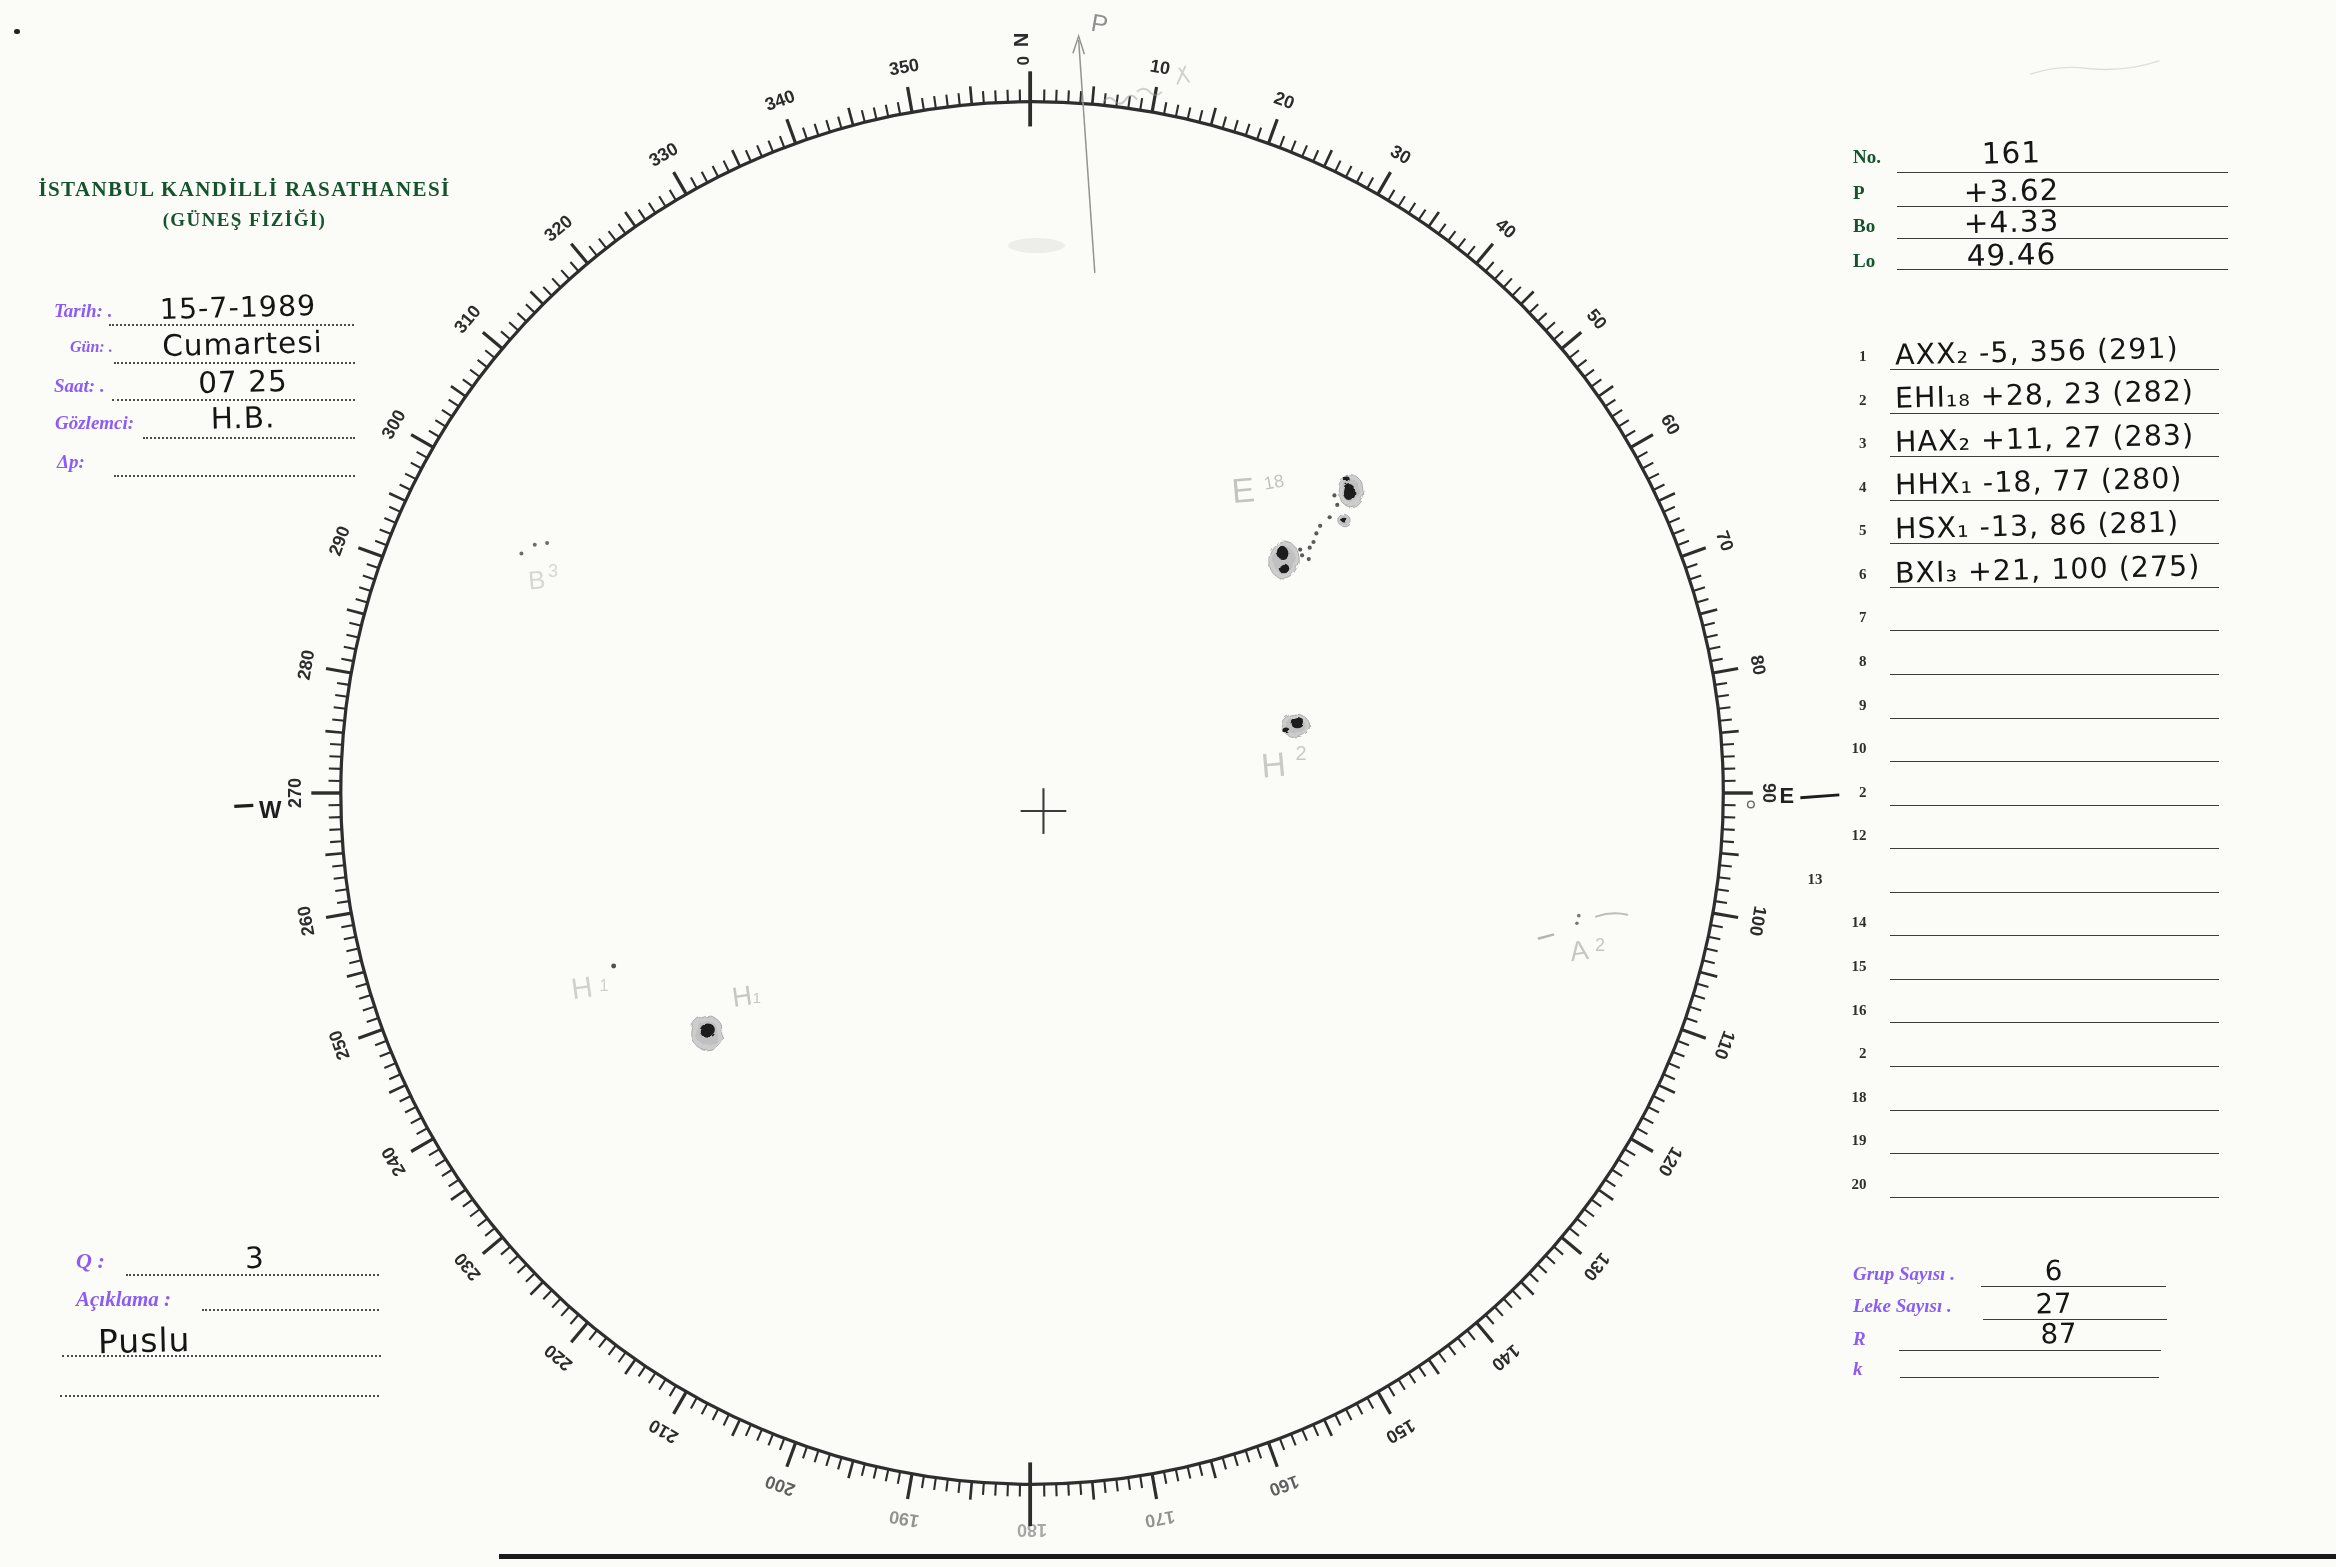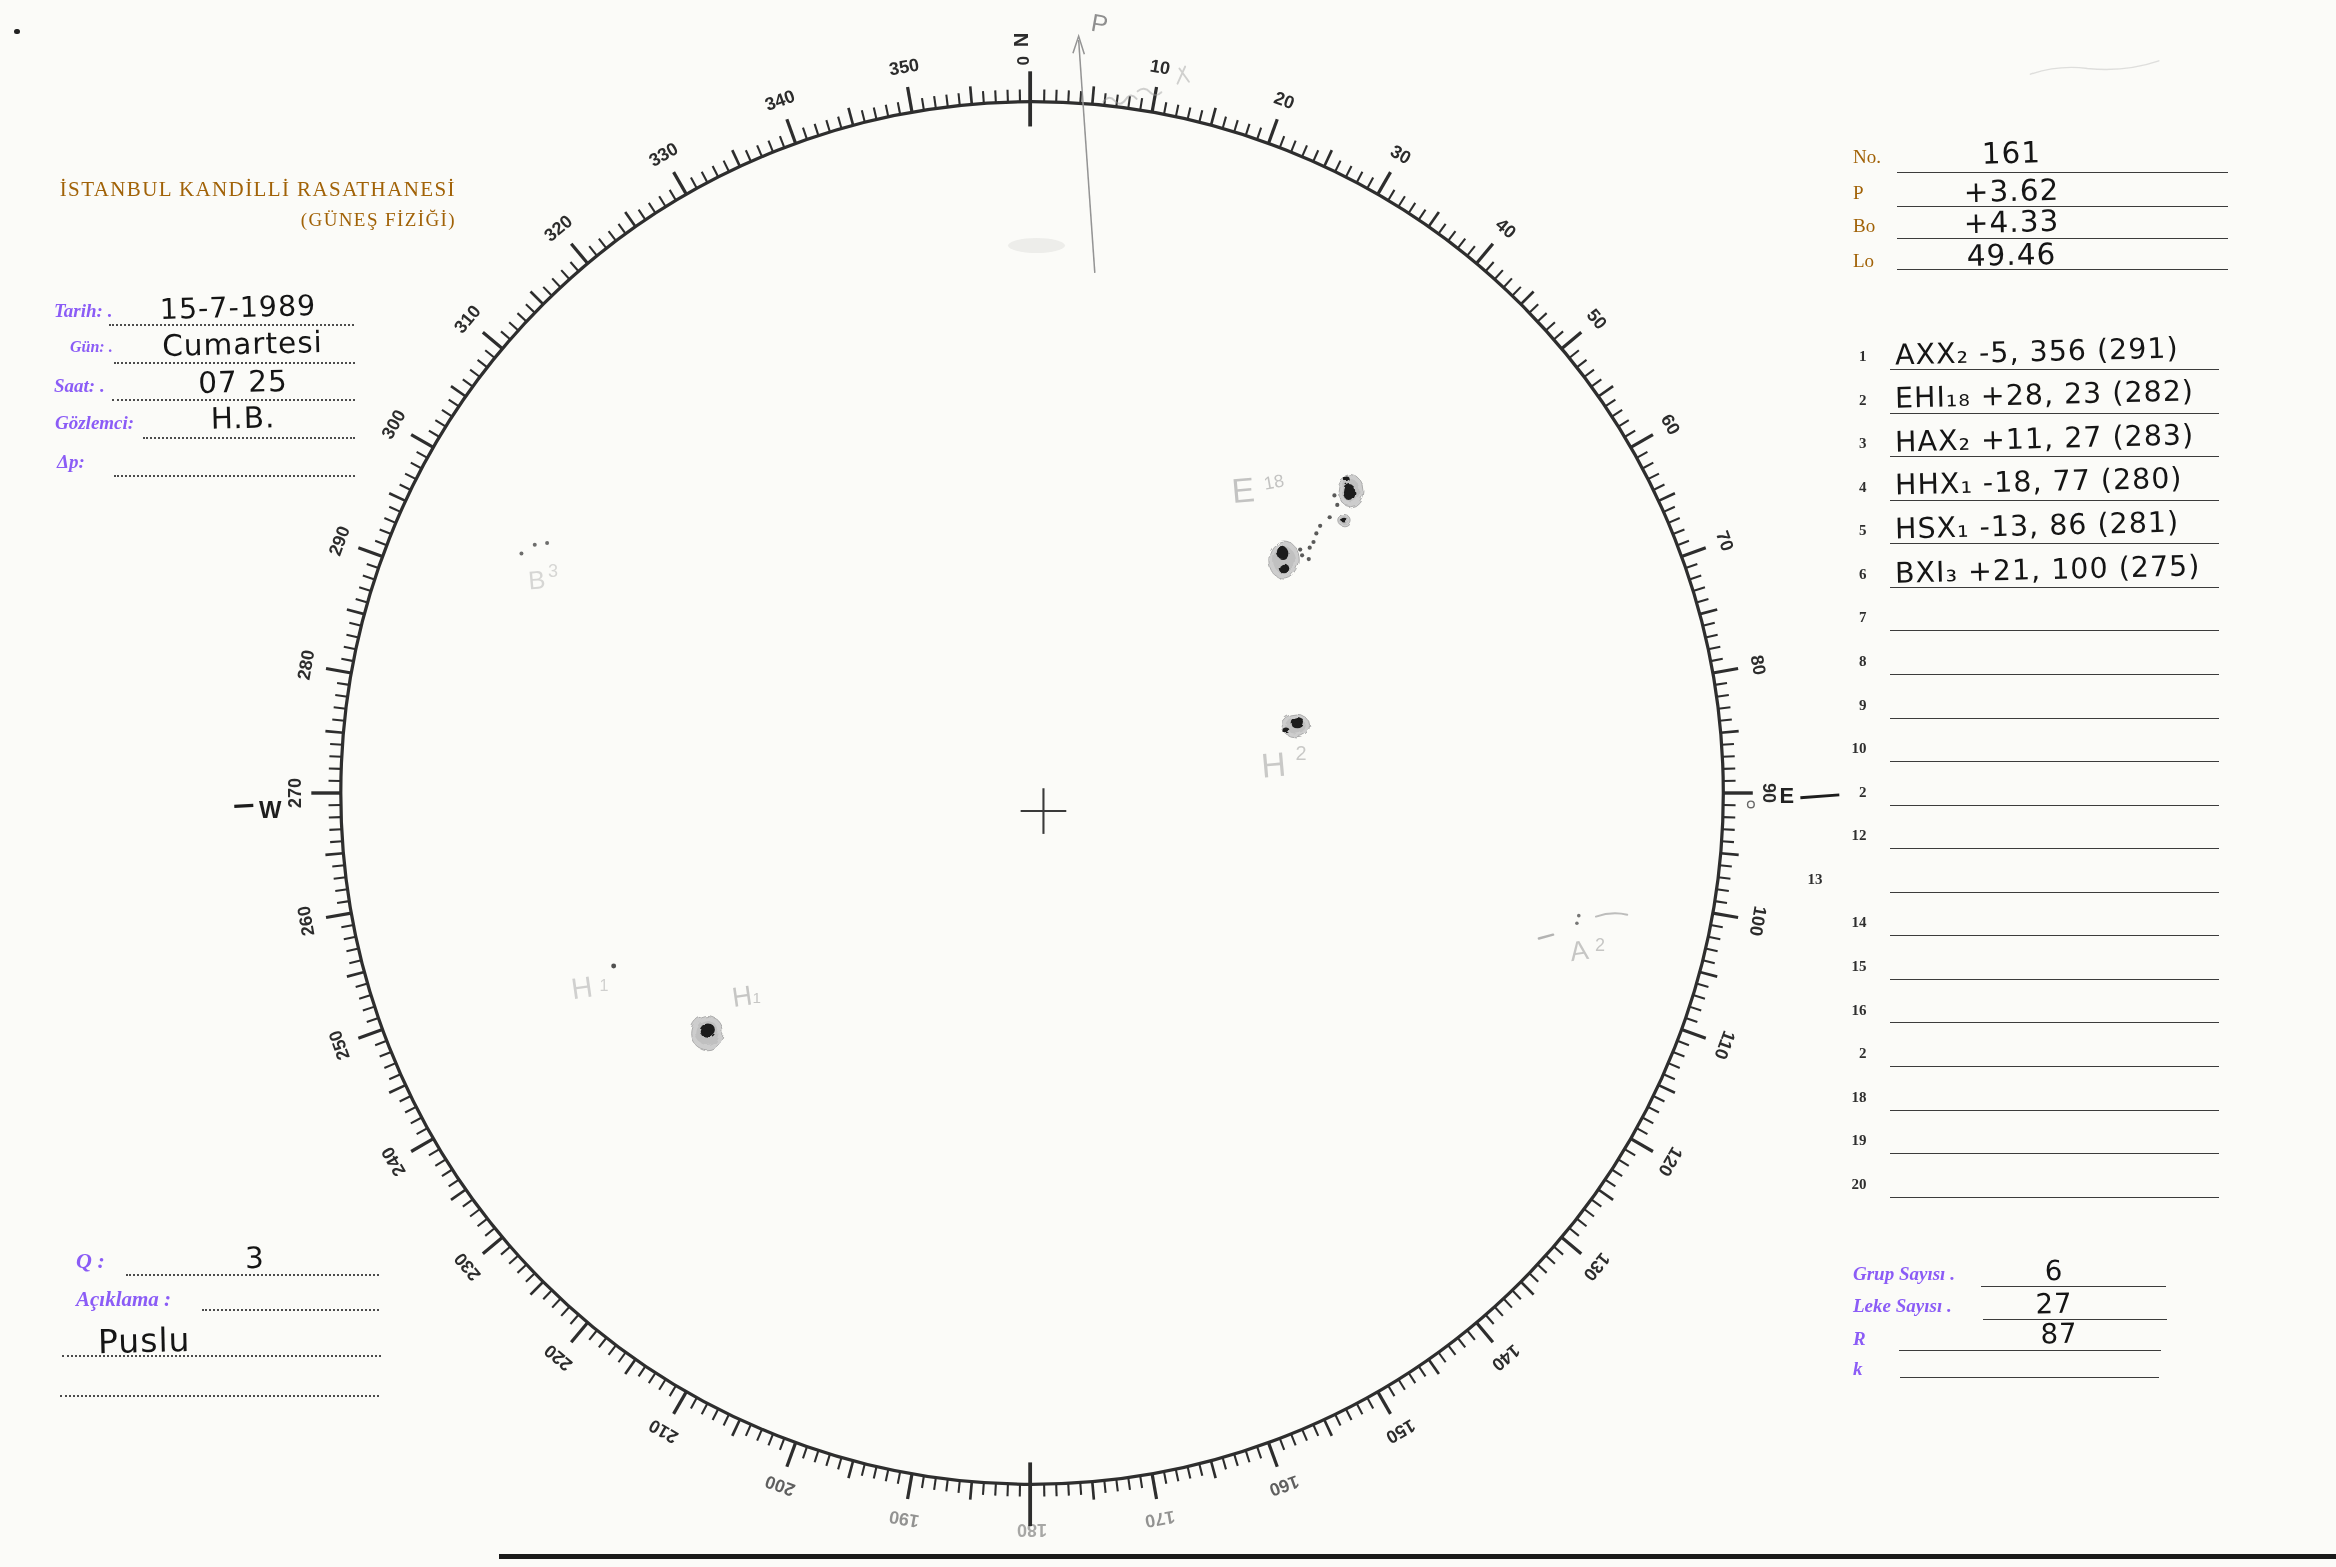--- a/index.html
+++ b/index.html
@@ -1,25 +1,25 @@
 <!DOCTYPE html>
 <html style="font-size:15px"><head>
 <meta charset="utf-8">
 <style>
   html,body{margin:0;padding:0;background:#e9e9e6;}
   .sheet{position:relative;width:2337px;height:1567px;background:#fbfbf8;overflow:hidden;
          font-family:"Liberation Serif",serif;}
   .abs{position:absolute;}
-  .print{font-family:"Liberation Serif",serif;font-weight:400;color:#a16207;}
+  .print{font-family:"Liberation Serif",serif;font-weight:700;color:#14532d;}
   .print-it{font-family:"Liberation Serif",serif;font-weight:700;font-style:italic;color:#8b5cf6;}
   .pen{font-family:"DejaVu Sans",sans-serif;color:#151515;transform:rotate(-1.4deg);letter-spacing:1px;white-space:nowrap;}
   .dotted{border-bottom:2.9px dotted #4c4c4c;height:0;}
   .sline{border-bottom:1.9px solid #3c3c3c;height:0;}
   .center{text-align:center;}
-  .hdr{letter-spacing:1.4px;text-align:right;}
+  .hdr{letter-spacing:1.4px;text-align:center;}
   .rownum{font-family:"Liberation Serif",serif;font-weight:700;color:#2f2f2f;font-size:15px;text-align:right;}
   .smudge{position:absolute;background:#8a8a8a;opacity:.12;border-radius:50%;}
   svg text{font-family:"Liberation Sans",sans-serif;}
 </style>
 </head>
 <body>
 
 <div class="sheet">
 
   <svg id="disk-svg" class="abs" style="left:0;top:0;" width="2337" height="1567" viewBox="0 0 2457 1648">

